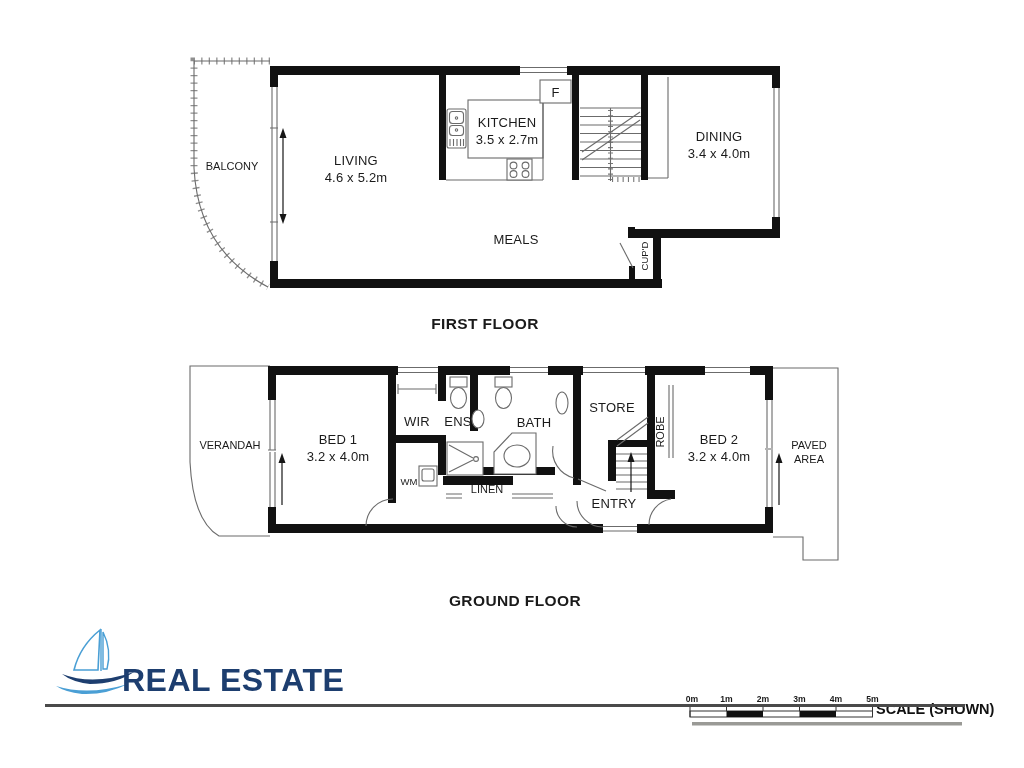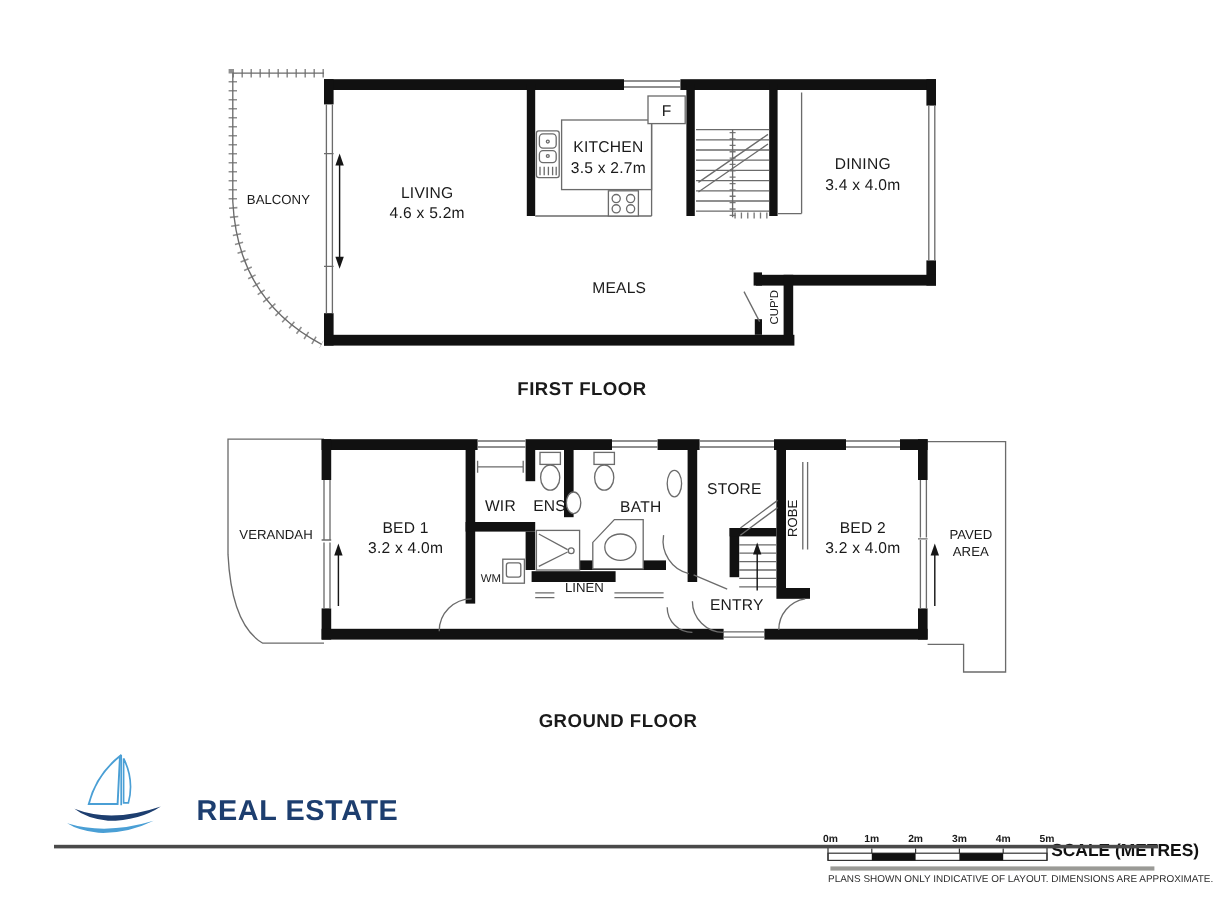--- a/index.html
+++ b/index.html
@@ -16,21 +16,21 @@
   .fixture{stroke:#6b6b6b;stroke-width:1.1;fill:#fff;}
   .hatch{stroke:#8f8f8f;stroke-width:7;fill:none;stroke-dasharray:1.3 6.2;}
   .hatch-sm{stroke:#777;stroke-width:5;fill:none;stroke-dasharray:1.1 4.2;}
   .arrow{stroke:#161616;stroke-width:1.2;fill:none;}
   .arrowhead{fill:#161616;stroke:none;}
   #logo{position:absolute;left:48px;top:624px;width:280px;height:80px;}
   #logo .script{position:absolute;left:62px;top:2px;width:220px;
      font-family:"DejaVu Serif", serif;font-style:italic;font-weight:bold;
      font-size:31px;white-space:nowrap;}
   #logo .bold{position:absolute;left:74px;top:38px;width:210px;
-     font-size:24px;font-weight:bold;letter-spacing:.5px;white-space:nowrap;text-align:right;}
+     font-size:32px;font-weight:bold;letter-spacing:.5px;white-space:nowrap;}
   #scaleblock{position:absolute;left:680px;top:656px;width:300px;height:50px;margin-top:35px;}
   #scaleblock svg{position:absolute;left:0;top:0;}
   .scale-title{position:absolute;left:196px;top:10px;font-size:14.5px;font-weight:bold;color:#111;white-space:nowrap;}
   .disclaimer{position:absolute;left:10px;top:36px;font-size:8.3px;color:#2e2e2e;white-space:nowrap;}
   #bottom-rule{position:absolute;left:45px;top:704px;width:920px;height:3px;background:#4a4a4a;}
 </style>
 </head>
 <body>
 
 <svg width="1024" height="768" viewBox="0 0 1024 768">
@@ -269,17 +269,16 @@
     <g font-size="8.6" font-weight="bold" fill="#111" text-anchor="middle" font-family="Liberation Sans, sans-serif">
       <text x="12" y="11">0m</text>
       <text x="46.5" y="11">1m</text>
       <text x="83" y="11">2m</text>
       <text x="119.5" y="11">3m</text>
       <text x="156" y="11">4m</text>
       <text x="192.5" y="11">5m</text>
     </g>
     <rect x="12" y="31" width="270" height="3.5" fill="#9a9a96"></rect>
   </svg>
-  <div class="scale-title">SCALE (METRES)</div>
-  <div class="disclaimer">PLANS SHOWN ONLY INDICATIVE OF LAYOUT.  DIMENSIONS ARE APPROXIMATE.</div>
+  <div class="scale-title">SCALE (SHOWN)</div>
 </div>
 
 <div id="bottom-rule"></div>
 
 </body></html>

